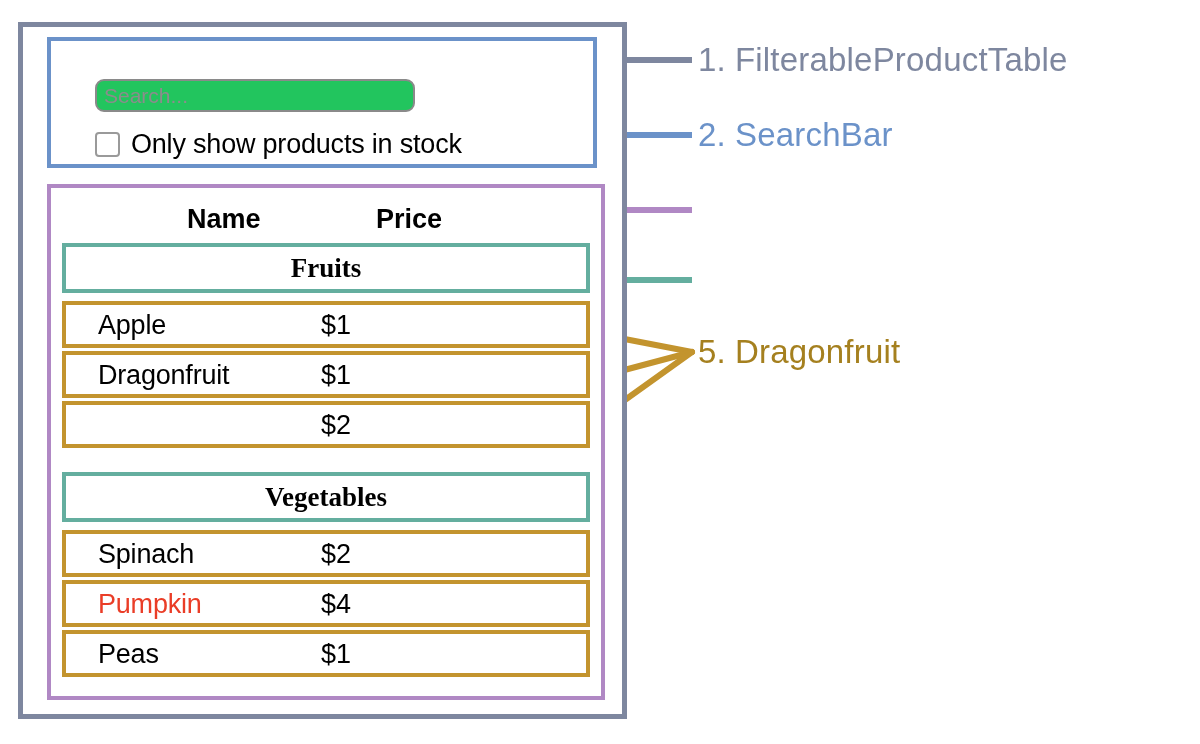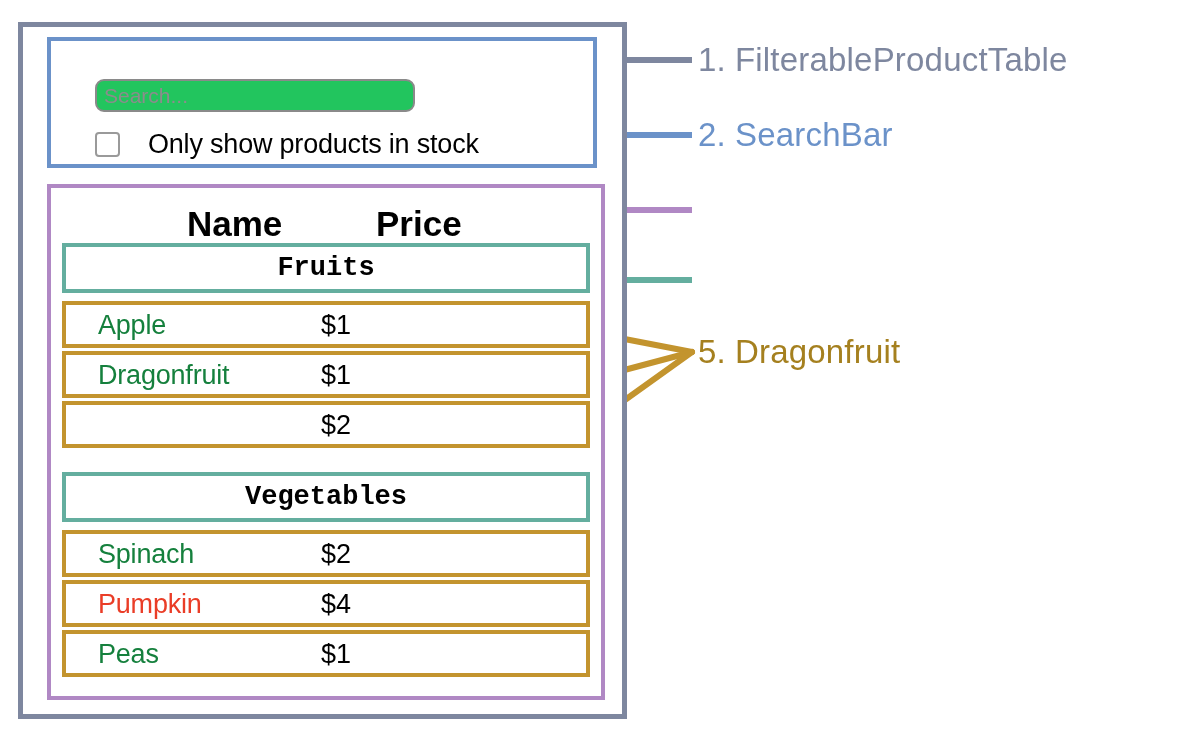--- a/index.html
+++ b/index.html
@@ -75,21 +75,21 @@
     color: #8c8c8c;
     opacity: 1;
   }
 
   .checkbox-row {
     position: absolute;
     left: 44px;
     top: 88px;
     display: flex;
     align-items: center;
-    gap: 28px;
+    gap: 11px;
   }
   .checkbox-box {
     width: 25px;
     height: 25px;
     box-sizing: border-box;
     border: 2px solid #9a9a9a;
     border-radius: 4px;
     background: #ffffff;
     flex: 0 0 auto;
     cursor: pointer;
@@ -122,42 +122,42 @@
   }
 
   .table-head {
     position: relative;
     height: 55px;
   }
   .th {
     position: absolute;
     font-family: "Liberation Sans", sans-serif;
     font-weight: bold;
-    font-size: 35px;
+    font-size: 27px;
     color: #000000;
     top: 16px;
   }
   .th-name  { left: 129px; }
   .th-price { left: 318px; }
 
   
   .category-row {
     position: relative;
     box-sizing: border-box;
     width: 528px;
     height: 50px;
     margin-left: 4px;
     border: 4px solid #64ae9f;
     background: #ffffff;
     display: flex;
     align-items: center;
     justify-content: center;
   }
   .category-row .cat-label {
-    font-family: Liberation Mono, monospace;
+    font-family: Liberation Serif, serif;
     font-weight: bold;
     font-size: 27px;
     color: #000000;
   }
 
   
   .product-row {
     position: relative;
     box-sizing: border-box;
     width: 528px;
@@ -166,21 +166,21 @@
     margin-top: 3px;
     border: 4px solid #c3942e;
     background: #ffffff;
   }
   .product-row .cell-name {
     position: absolute;
     left: 32px;
     top: 5px;
     font-family: "Liberation Sans", sans-serif;
     font-size: 27px;
-    color: #15803d;
+    color: #000000;
     letter-spacing: -0.2px;
   }
   .product-row .cell-name.out-of-stock {
     color: #ea3d27;
   }
   .product-row .cell-price {
     position: absolute;
     left: 255px;
     top: 5px;
     font-family: "Liberation Sans", sans-serif;

